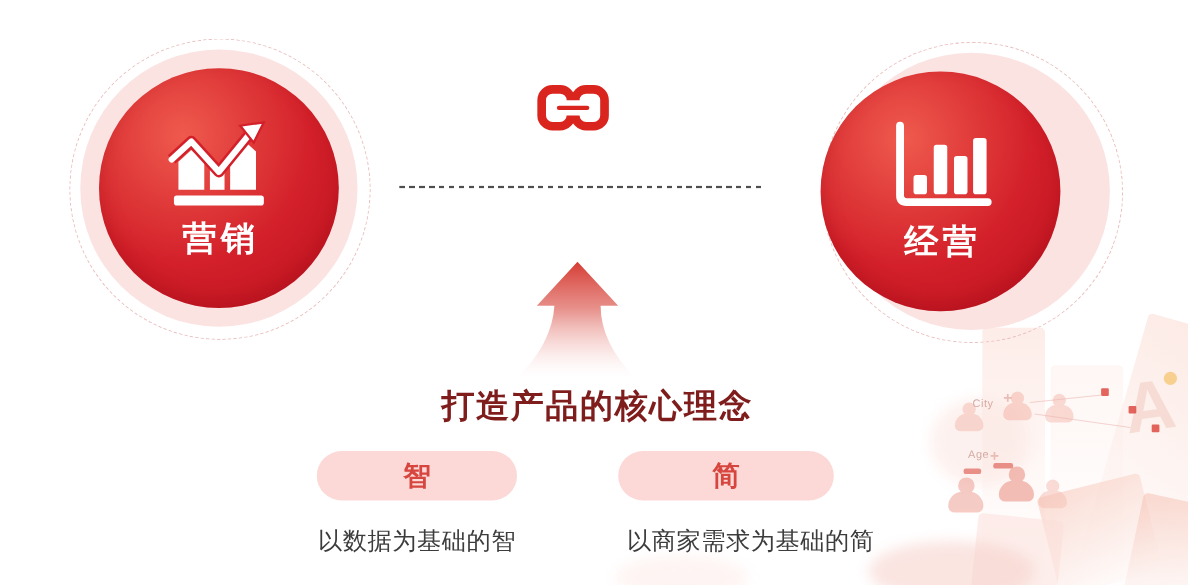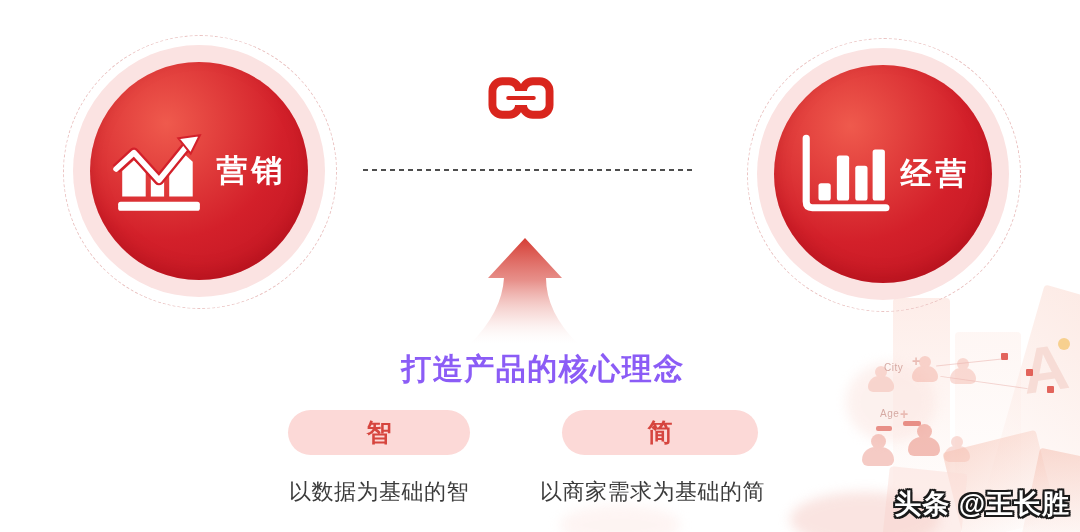--- a/index.html
+++ b/index.html
@@ -46,48 +46,48 @@
   .t2{left:940px;top:382px;width:88px;transform:rotate(8deg);}
   .bigletter{position:absolute;left:1022px;top:332px;font-size:64px;font-weight:700;
              color:#f6d9d2;opacity:.85;transform:rotate(-8deg);}
   .yellowdot{position:absolute;left:1058px;top:338px;width:12px;height:12px;border-radius:50%;
              background:#f5c878;opacity:.8;}
 
   
   .node{position:absolute;}
   .dashed-ring{position:absolute;border:1px dashed #eac2c1;border-radius:50%;}
   .halo{position:absolute;border-radius:50%;background:#fbe3e2;}
-  .disc{position:absolute;border-radius:50%;display:flex;flex-direction:row;
+  .disc{position:absolute;border-radius:50%;display:flex;flex-direction:column;
         align-items:center;justify-content:center;gap:7px;
         background:radial-gradient(circle at 35% 28%, #ef5a4d 0%, #d3202a 55%, #bb1220 100%);
         box-shadow:inset 0 -8px 16px rgba(140,0,12,.25);}
   .disc-label{color:#ffffff;font-size:31px;font-weight:700;letter-spacing:4px;text-indent:4px;}
 
   
   .chain{position:absolute;left:488px;top:76px;width:66px;height:44px;}
   .link-caption{position:absolute;left:377px;top:126px;width:300px;text-align:center;
                 font-size:22px;font-weight:700;color:#3e4246;letter-spacing:1px;}
   .dash-line{position:absolute;left:363px;top:169px;width:330px;height:2px;
              background:repeating-linear-gradient(90deg,#4e4e4e 0 5px,transparent 5px 9px);}
 
   
   .up-arrow{position:absolute;left:462px;top:236px;width:122px;height:112px;}
   .core-title{position:absolute;left:385px;top:349px;width:316px;text-align:center;
-              font-size:30px;font-weight:700;color:#8b5cf6;letter-spacing:1.5px;}
+              font-size:30px;font-weight:700;color:#7f1d1d;letter-spacing:1.5px;}
 
   
   .pill{position:absolute;top:410px;height:45px;border-radius:23px;background:#fcd9d7;
         display:flex;align-items:center;justify-content:center;
         font-size:25px;font-weight:700;color:#d6453e;}
   .pill-left{left:288px;width:182px;}
   .pill-right{left:562px;width:196px;}
   .pillar-caption{position:absolute;top:477px;text-align:center;font-size:22px;
                   font-weight:400;color:#3c3c3c;letter-spacing:.5px;}
   .cap-left{left:279px;width:200px;}
-  .cap-right{left:530px;width:245px;}
+  .cap-right{left:560px;width:245px;}
 
   
   .watermark{position:absolute;right:10px;top:486px;font-size:27px;font-weight:700;
              color:#ffffff;letter-spacing:1px;z-index:5;
              text-shadow:-2px -2px 0 #1a1a1a,2px -2px 0 #1a1a1a,-2px 2px 0 #1a1a1a,
                          2px 2px 0 #1a1a1a,0 -2px 0 #1a1a1a,0 2px 0 #1a1a1a,
                          -2px 0 0 #1a1a1a,2px 0 0 #1a1a1a;}
 </style>
 </head>
 <body>
@@ -158,21 +158,21 @@
         <polyline points="4,39 21.5,23 46,50 72,18" fill="none" stroke="#ffffff" stroke-width="5.5" stroke-linejoin="round" stroke-linecap="round"></polyline>
         <polygon points="86,6 65,9 77,24" fill="#ffffff" stroke="#d3202a" stroke-width="2"></polygon>
       </svg>
       <div class="disc-label">营销</div>
     </div>
   </div>
 
   <div class="node">
     <div class="dashed-ring" style="left:747px;top:38px;width:272px;height:272px;"></div>
     <div class="halo" style="left:757px;top:48px;width:252px;height:252px;"></div>
-    <div class="disc" style="left:774px;top:65px;width:218px;height:218px;">
+    <div class="disc" style="left:746px;top:65px;width:218px;height:218px;">
       <svg width="94" height="84" viewBox="0 0 92 82">
         <path d="M10,6 L10,68 Q10,74 16,74 L88,74" stroke="#ffffff" stroke-width="7" fill="none" stroke-linecap="round"></path>
         <g fill="#ffffff">
           <rect x="22" y="50" width="12" height="17" rx="2.5"></rect>
           <rect x="40" y="23" width="12" height="44" rx="2.5"></rect>
           <rect x="58" y="33" width="12" height="34" rx="2.5"></rect>
           <rect x="75" y="17" width="12" height="50" rx="2.5"></rect>
         </g>
       </svg>
       <div class="disc-label">经营</div>
@@ -198,15 +198,14 @@
     <path d="M63,2 L100,42 L84,42 Q84,76 116,108 L8,108 Q40,76 42,42 L26,42 Z" fill="url(#arrowGrad)"></path>
   </svg>
 
   <div class="core-title">打造产品的核心理念</div>
 
   <div class="pill pill-left">智</div>
   <div class="pill pill-right">简</div>
   <div class="pillar-caption cap-left">以数据为基础的智</div>
   <div class="pillar-caption cap-right">以商家需求为基础的简</div>
 
-  <div class="watermark">头条 @王长胜</div>
 
 </div>
 
 </body></html>

